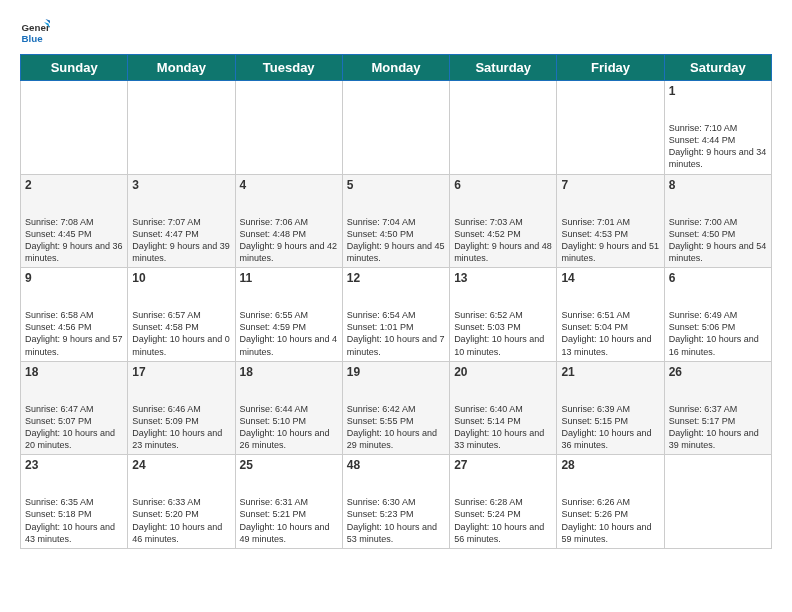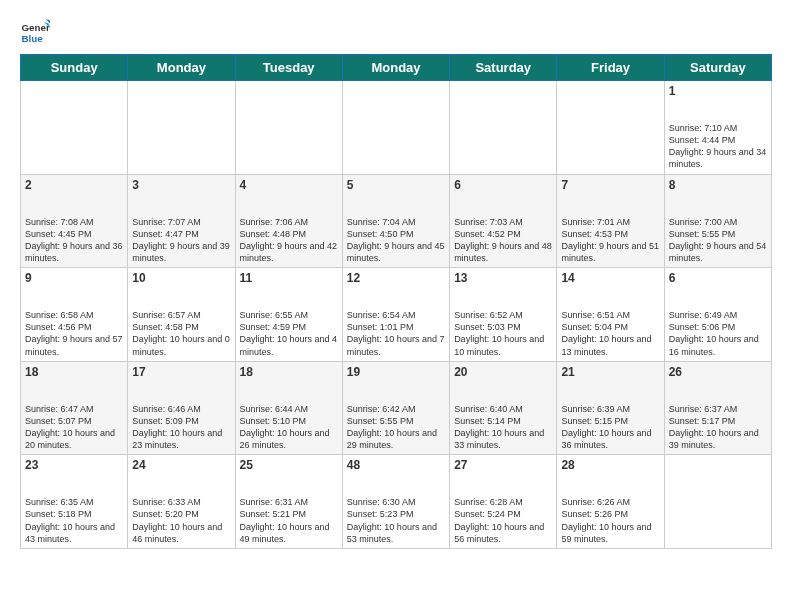--- a/index.html
+++ b/index.html
@@ -171,21 +171,21 @@
           </td>
           <td>
             <span class="day-num">7</span>
             <div class="day-info">Sunrise: 7:01 AM
 Sunset: 4:53 PM
 Daylight: 9 hours and 51 minutes.</div>
           </td>
           <td>
             <span class="day-num">8</span>
             <div class="day-info">Sunrise: 7:00 AM
-Sunset: 5:55 PM
+Sunset: 4:50 PM
 Daylight: 9 hours and 54 minutes.</div>
           </td>
         </tr>
         <tr class="row-white">
           <td>
             <span class="day-num">9</span>
             <div class="day-info">Sunrise: 6:58 AM
 Sunset: 4:56 PM
 Daylight: 9 hours and 57 minutes.</div>
           </td>

